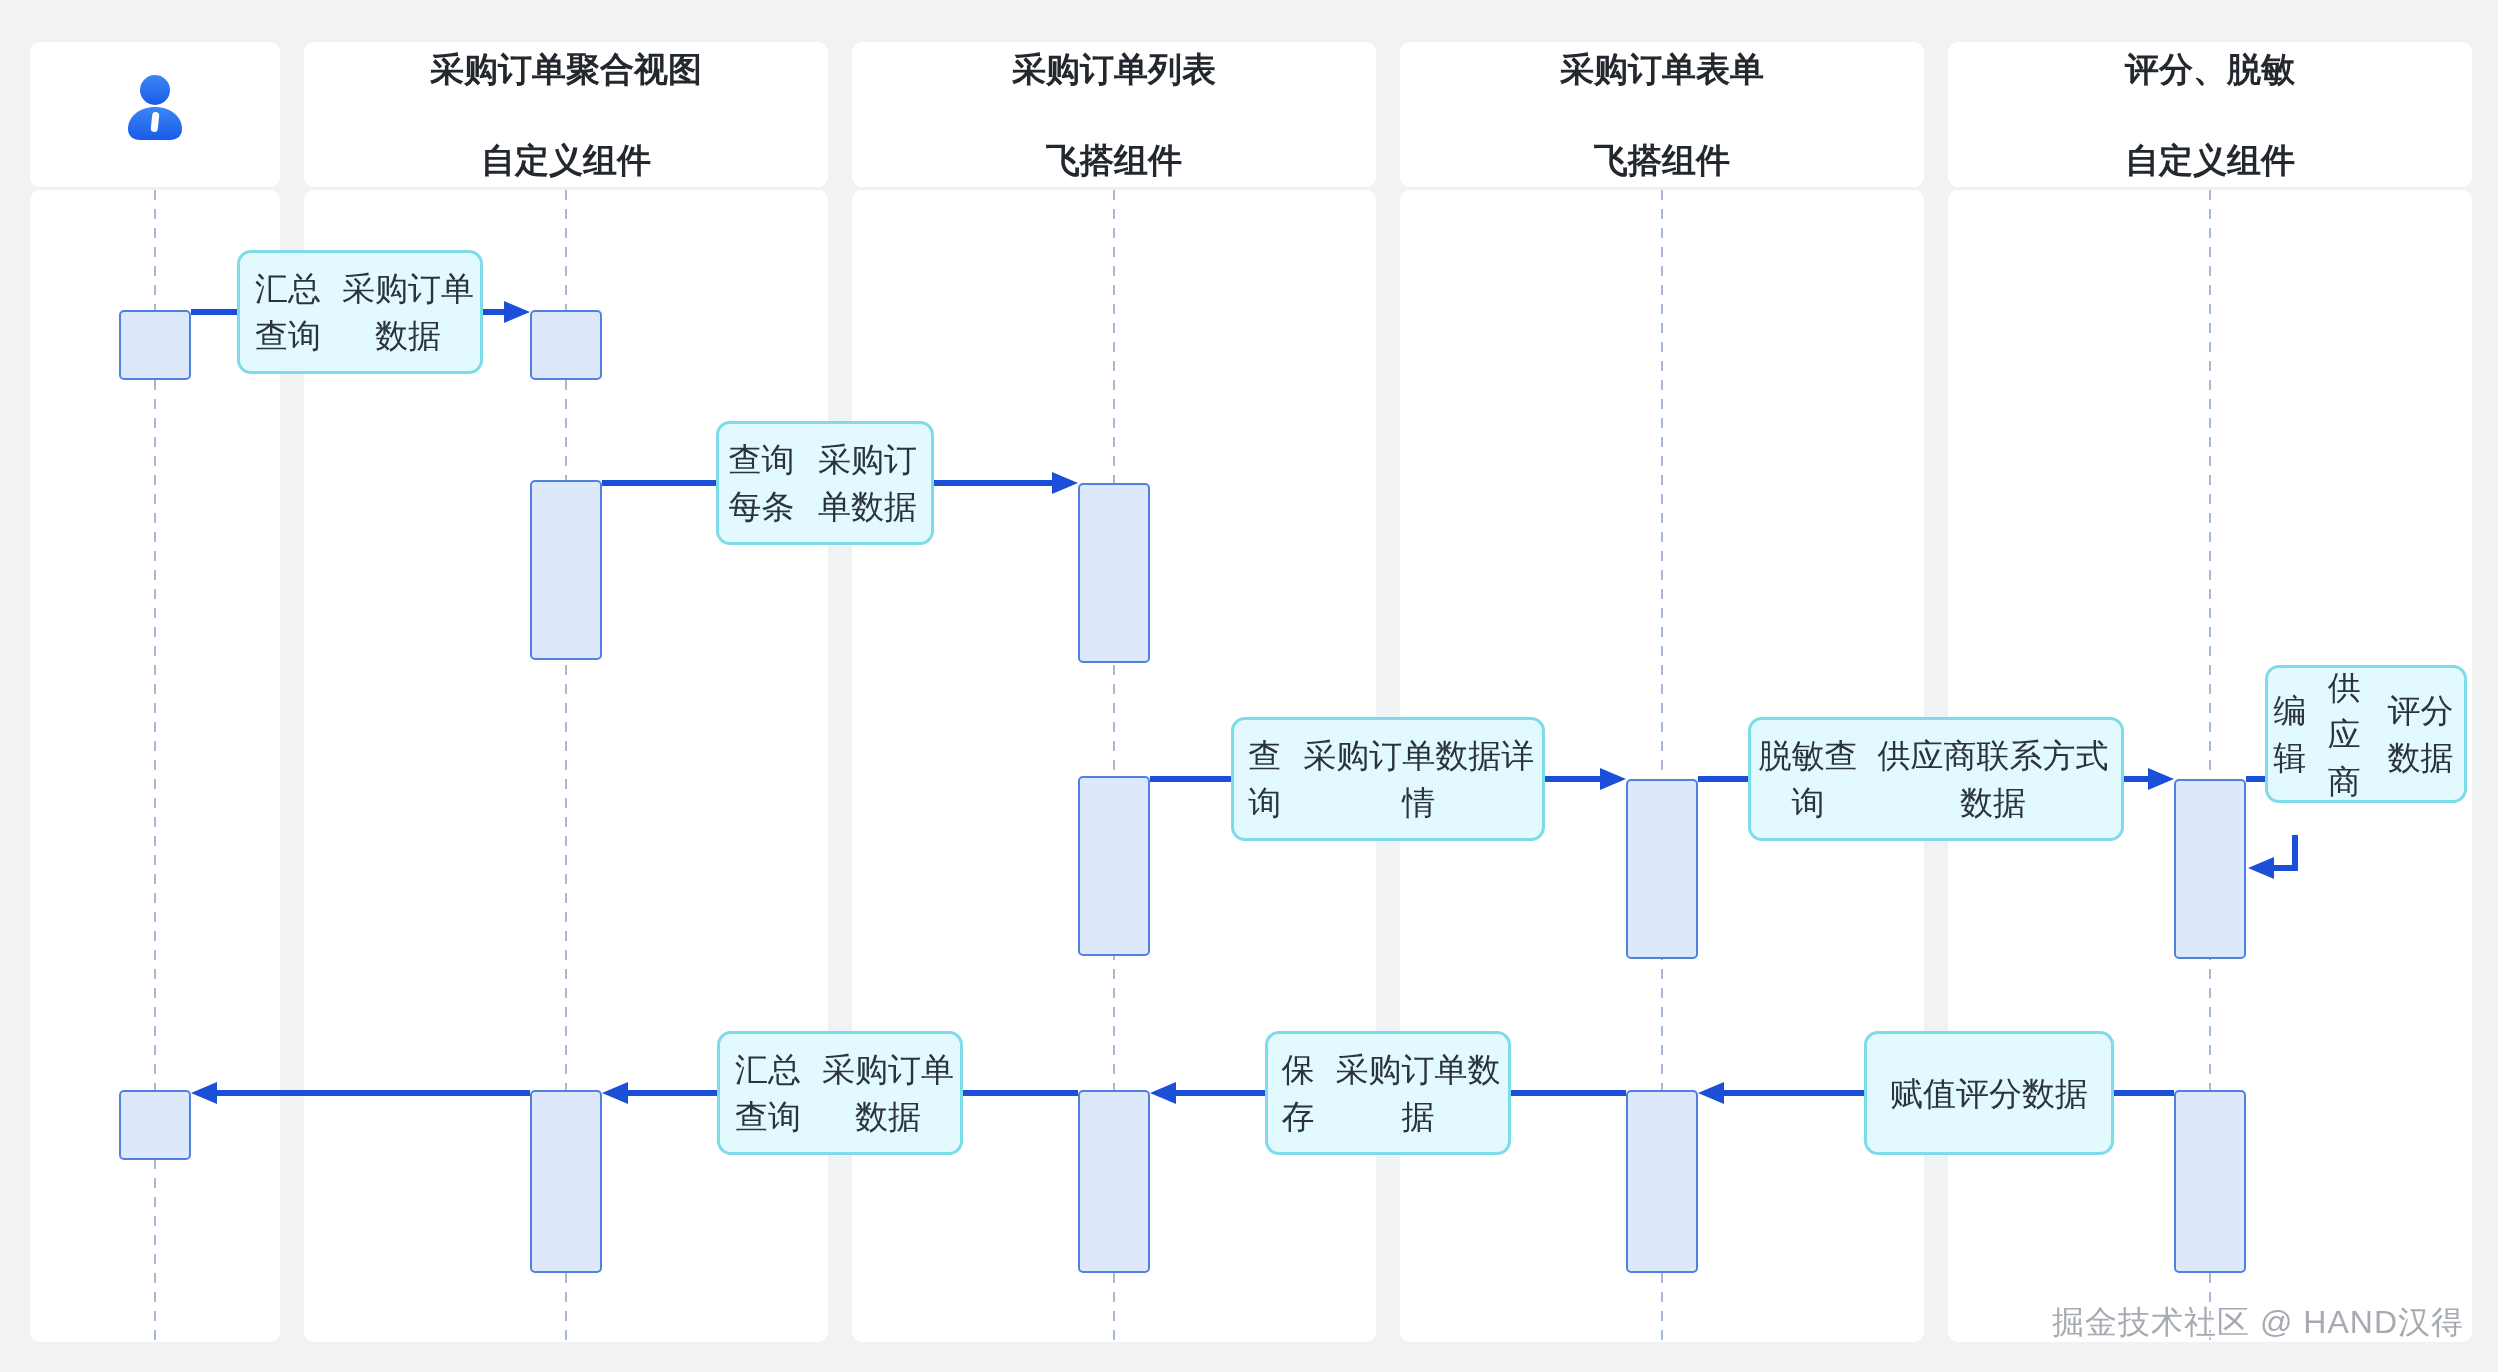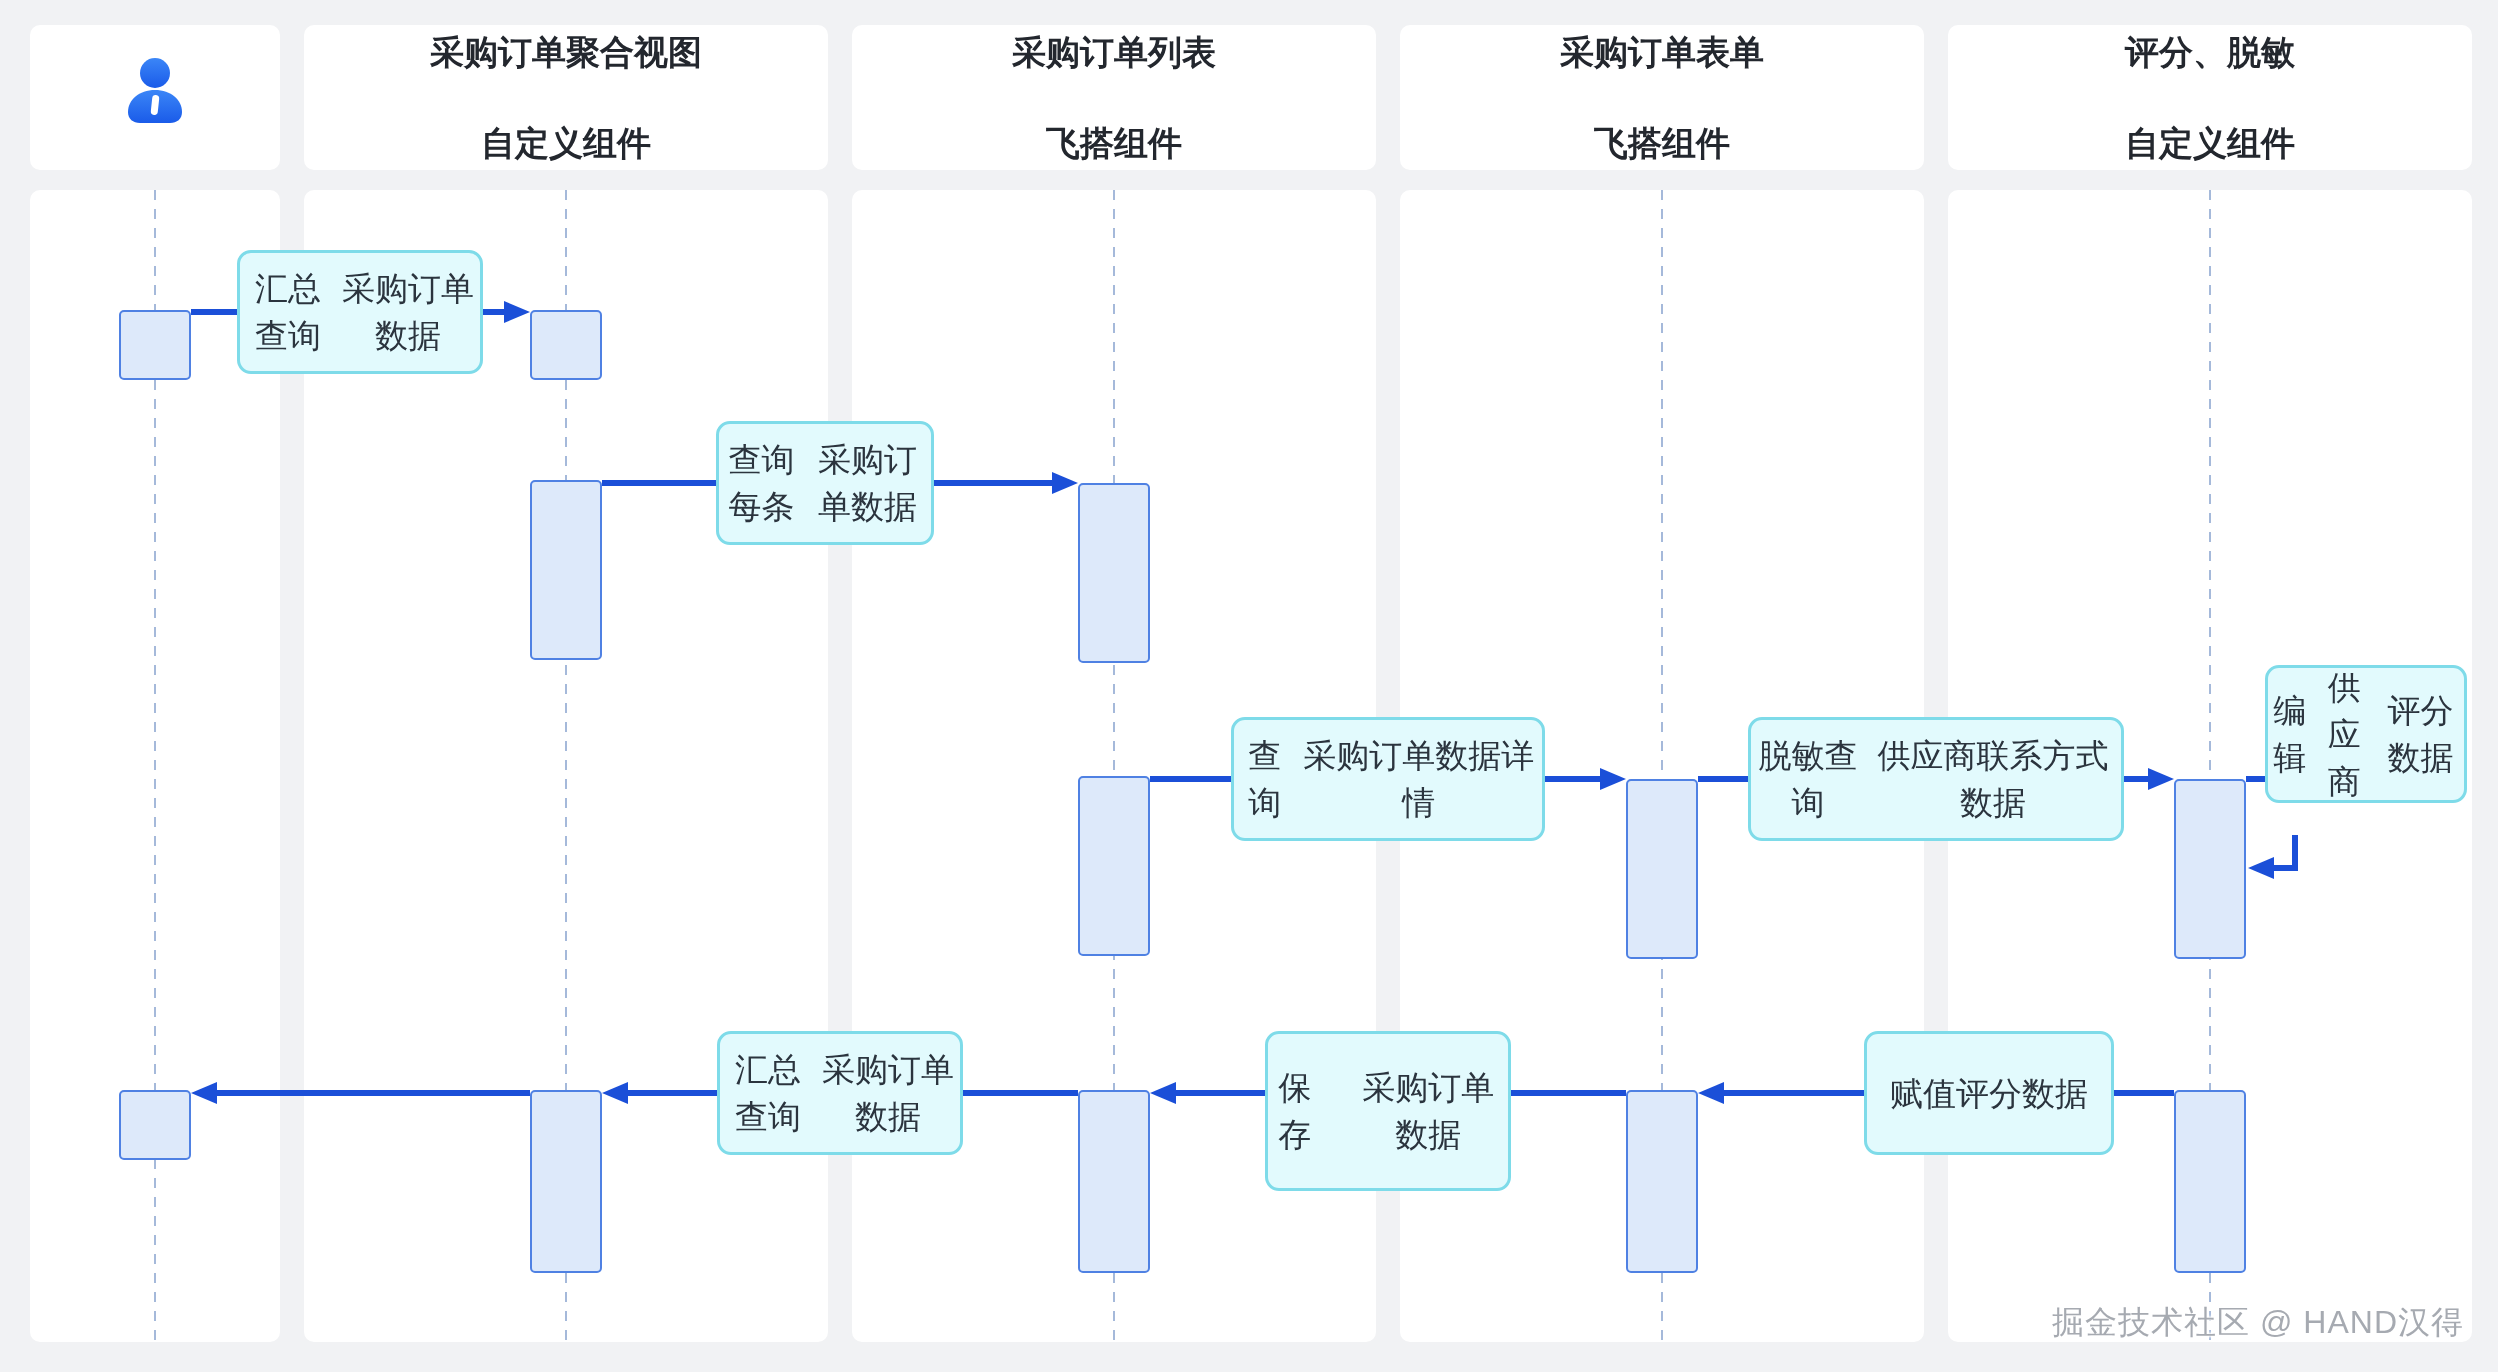--- a/index.html
+++ b/index.html
@@ -19,21 +19,21 @@
   }
   *{margin:0;padding:0;box-sizing:border-box;}
   html,body{background:var(--page-bg);}
   .stage{
     position:relative;width:2498px;height:1372px;overflow:hidden;
     background:var(--page-bg);
     font-family:"Liberation Sans","DejaVu Sans",sans-serif;
   }
   
   .head-card{
-    position:absolute;top:25px;height:145px;background:var(--card-bg);
+    position:absolute;top:42px;height:145px;background:var(--card-bg);
     border-radius:10px;display:flex;flex-direction:column;align-items:center;
     justify-content:center;text-align:center;
     font-size:34px;line-height:52px;font-weight:600;color:var(--header-text);
     z-index:1;
     gap:39px;
   }
   
   .col-card{
     position:absolute;top:190px;height:1152px;background:var(--card-bg);
     border-radius:10px;z-index:0;
@@ -173,21 +173,21 @@
   <div class="head-l" style="left:2248px;top:857px;"></div>
 
   <div class="head-l" style="left:1698px;top:1082px;"></div>
   <div class="mline" style="left:1722px;top:1090px;width:452px;"></div>
   <div class="msg-label" style="left:1864px;top:1031px;width:250px;height:124px;">
     <span>赋值评分数据</span>
   </div>
 
   <div class="head-l" style="left:1150px;top:1082px;"></div>
   <div class="mline" style="left:1174px;top:1090px;width:452px;"></div>
-  <div class="msg-label" style="left:1265px;top:1031px;width:246px;height:160px;gap:27px;">
+  <div class="msg-label" style="left:1265px;top:1031px;width:246px;height:124px;">
     <span>保存</span>
     <span>采购订单数据</span>
   </div>
 
   <div class="head-l" style="left:602px;top:1082px;"></div>
   <div class="mline" style="left:626px;top:1090px;width:452px;"></div>
   <div class="msg-label" style="left:717px;top:1031px;width:246px;height:124px;">
     <span>汇总查询</span>
     <span>采购订单数据</span>
   </div>

